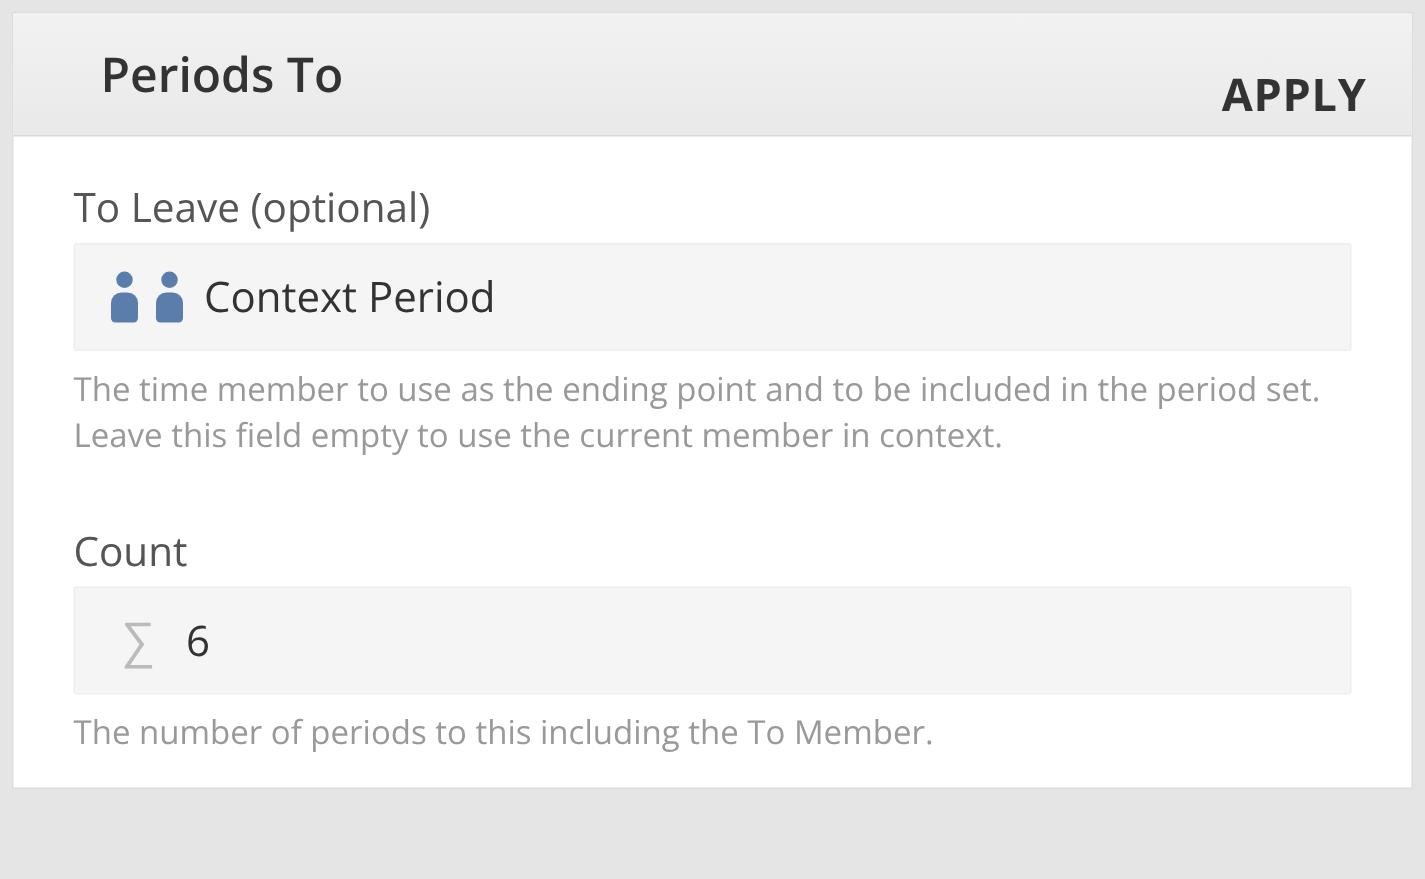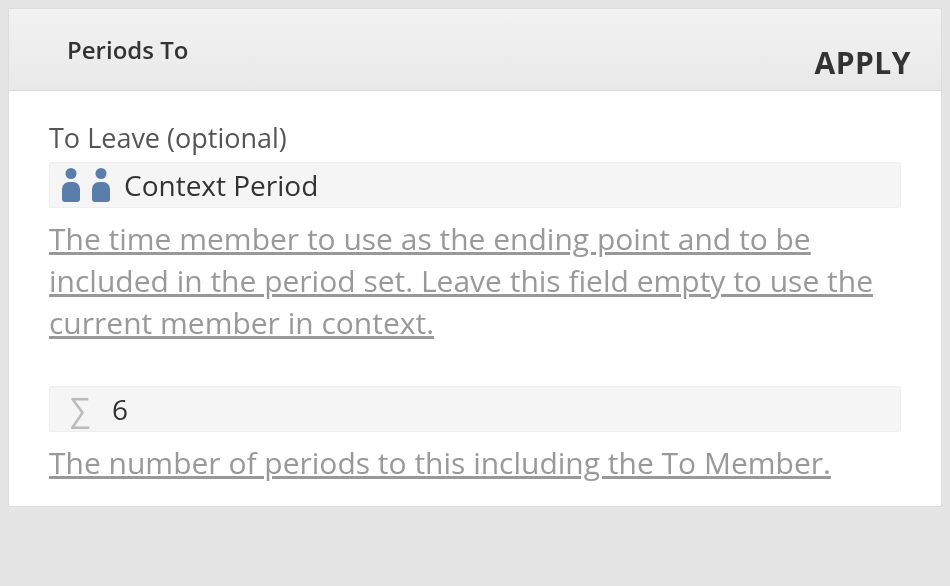--- a/index.html
+++ b/index.html
@@ -20,21 +20,21 @@
     }
     .dialog-header {
       background: linear-gradient(to bottom, #f2f2f2, #e9e9e9);
       border-bottom: 1px solid #d8d8d8;
       display: flex;
       align-items: center;
       padding: 0 30px 0 58px;
       height: 82px;
     }
     .dialog-title {
-      font-size: 24px;
+      font-size: 32px;
       font-weight: 600;
       color: #333;
       flex: 1;
     }
     .dialog-actions {
       display: flex;
       gap: 50px;
       margin-top: 26px;
     }
     .dialog-action {
@@ -54,39 +54,38 @@
       font-size: 27px;
       color: #555;
       margin-bottom: 6px;
     }
     .field-input {
       background: #f5f5f5;
       border: 1px solid #eee;
       border-radius: 2px;
       display: flex;
       align-items: center;
-      padding: 8px 12px;
-      height: 46px;
+      padding: 8px 24px;
+      height: 72px;
       gap: 14px;
     }
     .field-input-icons {
       display: flex;
       gap: 12px;
       align-items: center;
     }
     .field-value {
       font-size: 28px;
       color: #333;
     }
     .field-help {
-      font-size: 30px;
+      font-size: 22px;
       color: #999;
       margin-top: 10px;
       line-height: 1.4;
-      text-decoration: underline;
     }
     .section-gap {
       height: 42px;
     }
     .person-icon {
       width: 18px;
       height: 34px;
       position: relative;
     }
     .person-icon::before {
@@ -136,20 +135,21 @@
       <div class="field-input-icons">
         <span class="person-icon"></span>
         <span class="person-icon"></span>
       </div>
       <span class="field-value">Context Period</span>
     </div>
     <div class="field-help">The time member to use as the ending point and to be included in the period set. Leave this field empty to use the current member in context.</div>
 
     <div class="section-gap"></div>
 
+    <div class="field-label">Count</div>
     <div class="field-input">
       <span class="sigma-icon">∑</span>
       <span class="field-value">6</span>
     </div>
     <div class="field-help">The number of periods to this including the To Member.</div>
 
   </div>
 </div>
 
 </body></html>

